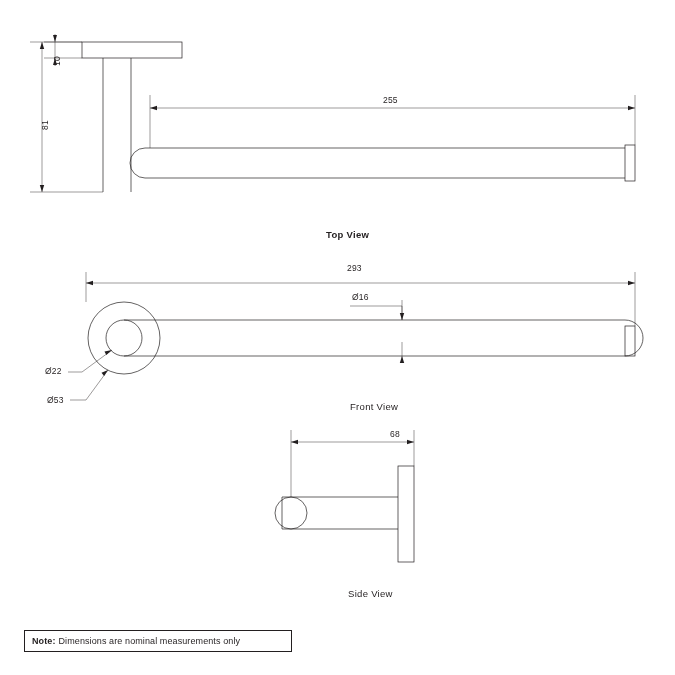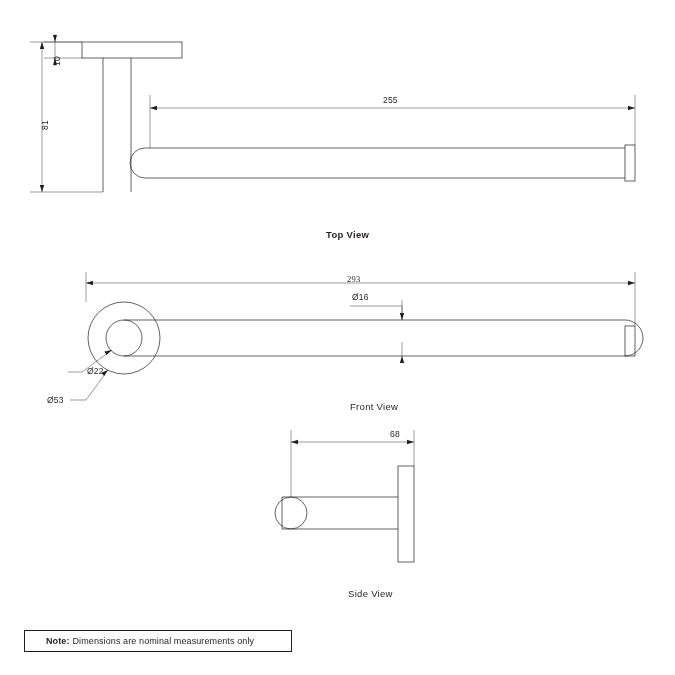--- a/index.html
+++ b/index.html
@@ -48,21 +48,21 @@
   .note-box {
     position: absolute;
     left: 24px;
     top: 630px;
     width: 268px;
     height: 22px;
     border: 1px solid #231f20;
     box-sizing: border-box;
     display: flex;
     align-items: center;
-    padding-left: 21px;
+    padding-left: 7px;
     font-size: 9px;
     letter-spacing: 0.1px;
   }
   .note-box b {
     font-weight: bold;
     margin-right: 3px;
   }
 </style>
 </head>
 <body>
@@ -150,25 +150,25 @@
       <path d="M414 442 l-7 -2.2 l0 4.4 z" fill="#231f20" stroke="none"></path>
     </g>
   </svg>
 
   <div class="lbl vert" style="left:52px; top:66px;">10</div>
 
   <div class="lbl vert" style="left:40px; top:130px;">81</div>
 
   <div class="lbl" style="left:383px; top:95px;">255</div>
 
-  <div class="lbl" style="left:347px; top:274px;font-family:Liberation Serif, serif;">293</div>
+  <div class="lbl" style="left:347px; top:263px;">293</div>
 
   <div class="lbl" style="left:352px; top:292px;">Ø16</div>
 
-  <div class="lbl" style="left:45px; top:366px;margin-left:42px;">Ø22</div>
+  <div class="lbl" style="left:45px; top:366px;">Ø22</div>
 
   <div class="lbl" style="left:47px; top:395px;">Ø53</div>
 
   <div class="lbl" style="left:345px; top:429px;margin-left:45px;">68</div>
 
   <div class="viewname" style="left:326px; top:229px;font-weight:bold;">Top View</div>
 
   <div class="viewname" style="left:306px; top:401px;margin-left:44px;">Front View</div>
 
   <div class="viewname" style="left:321px; top:588px;margin-left:27px;">Side View</div>

